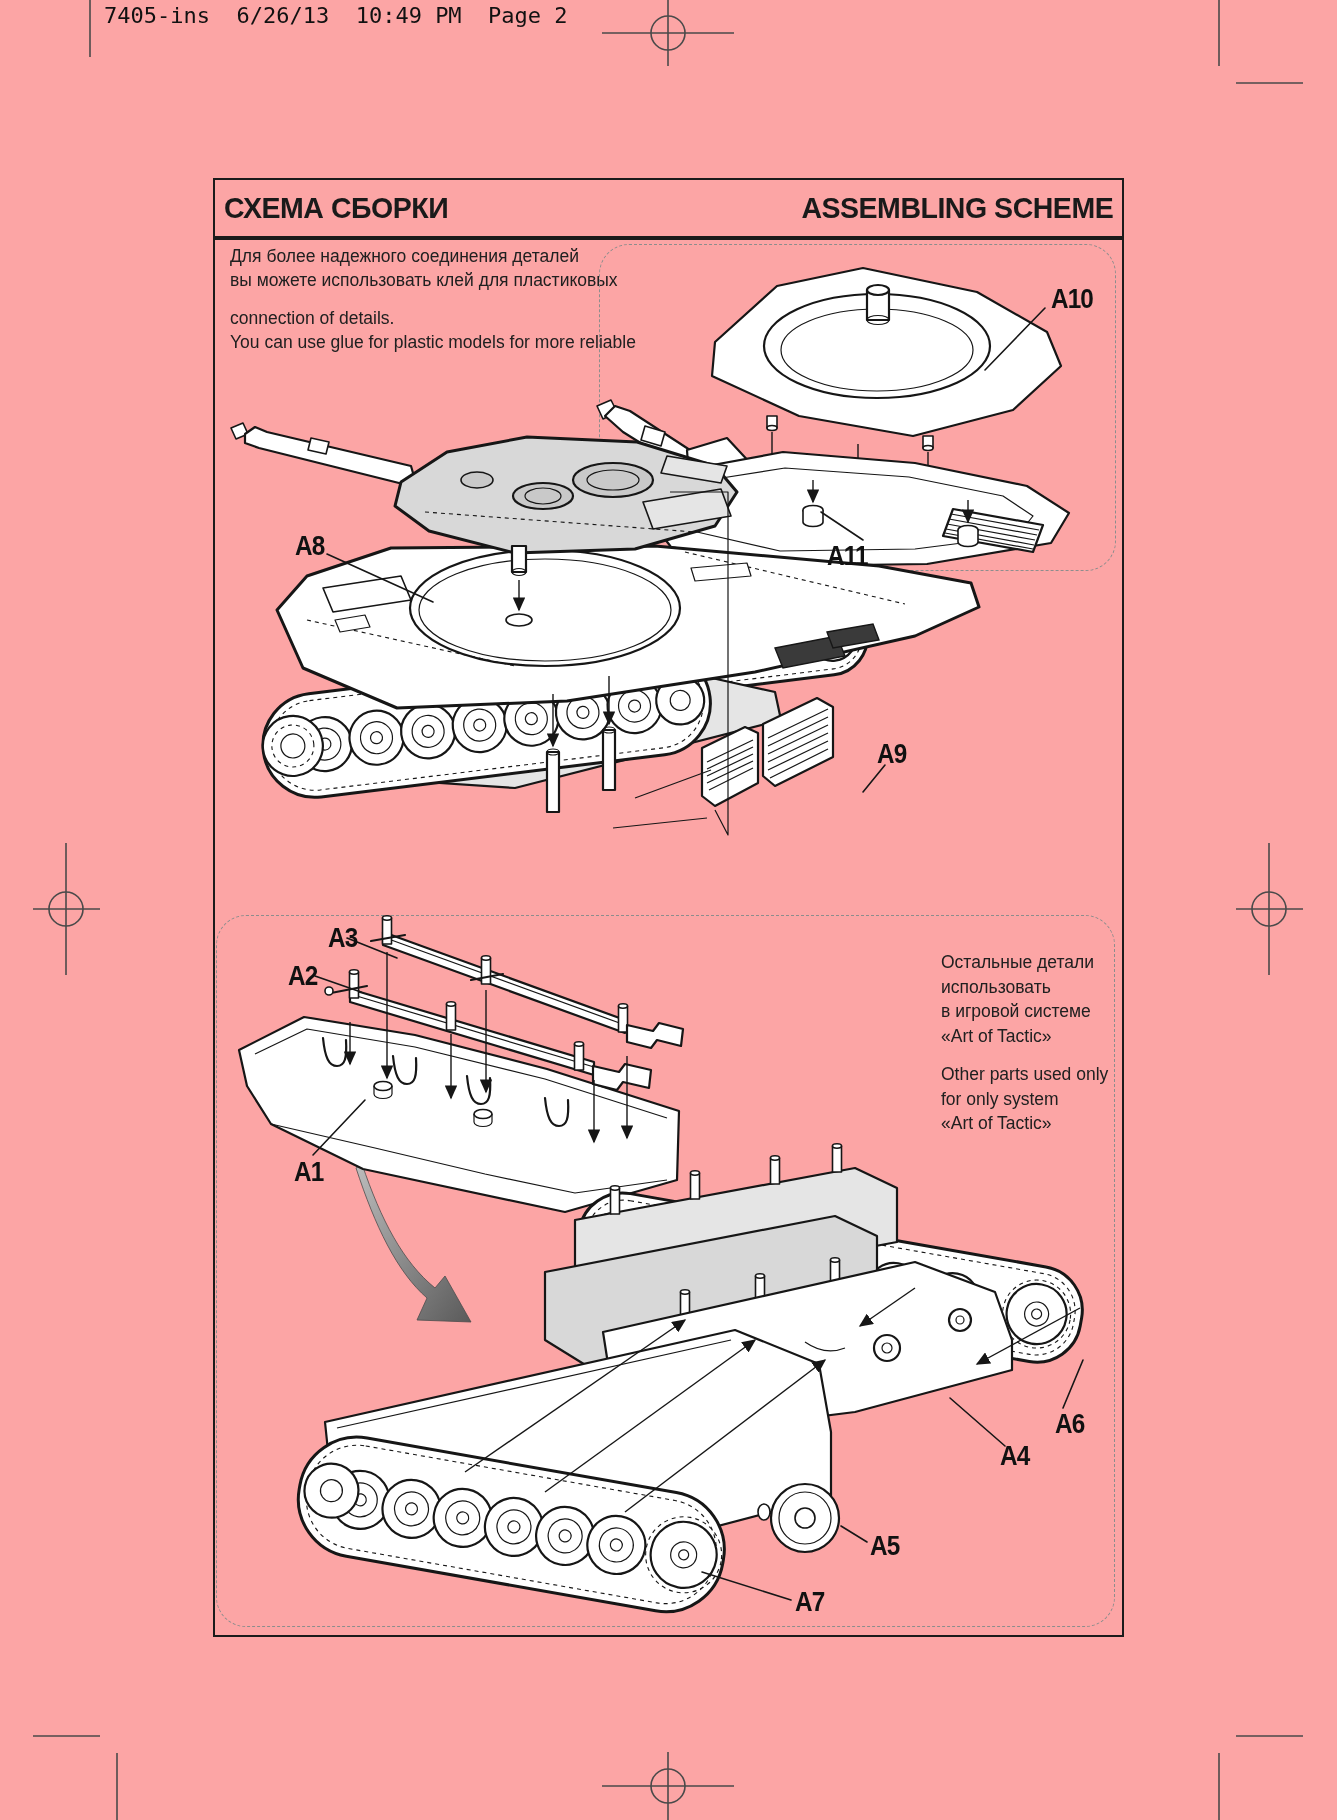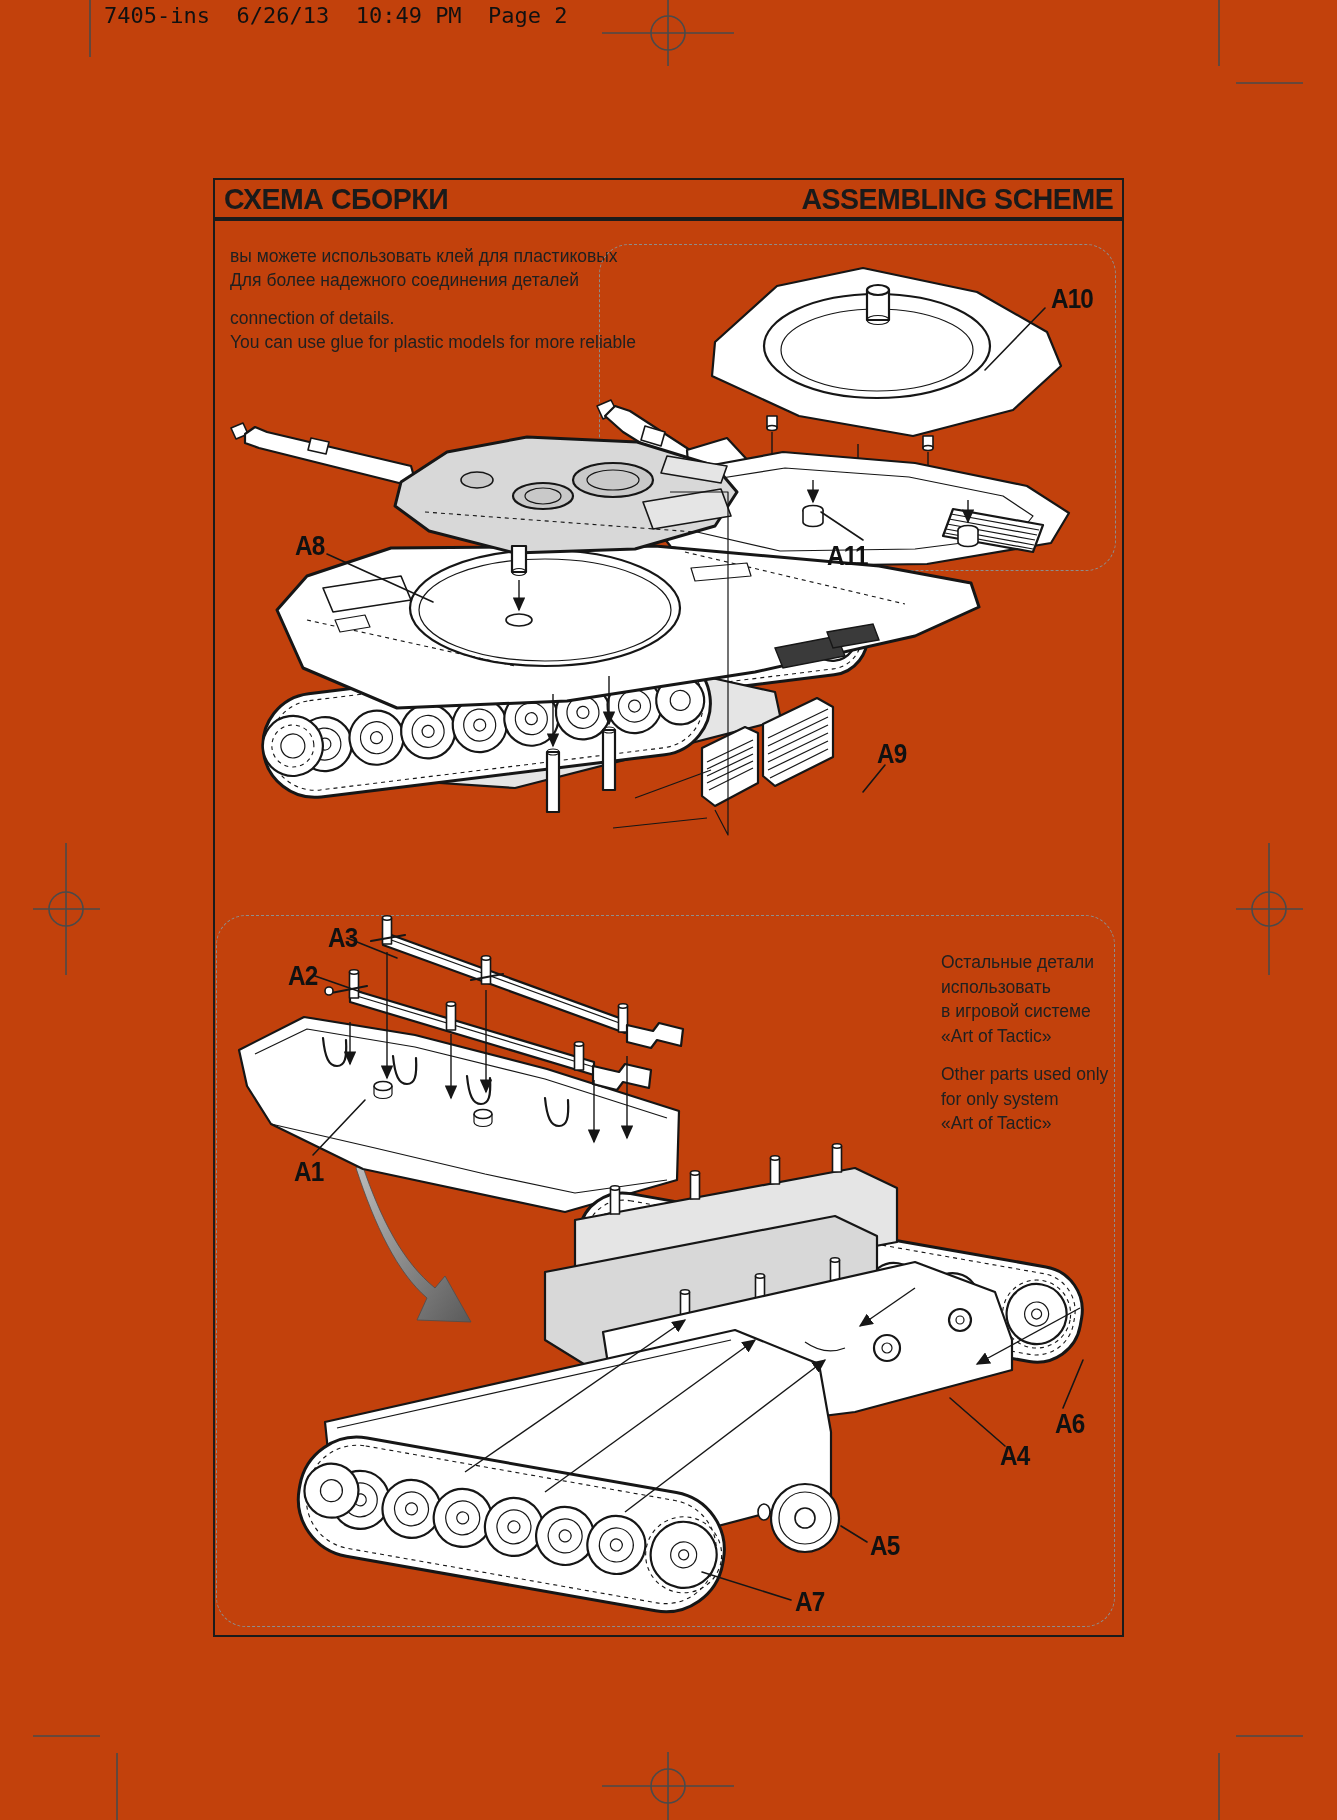--- a/index.html
+++ b/index.html
@@ -1,23 +1,23 @@
 <!DOCTYPE html>
 <html><head>
 <meta charset="utf-8">
 <style>
   html,body{margin:0;padding:0;background:#ffffff;}
-  .page{position:relative;width:1337px;height:1820px;background:#c2410c;overflow:hidden;
+  .page{position:relative;width:1337px;height:1820px;background:#fca5a5;overflow:hidden;
         font-family:"Liberation Sans",sans-serif;color:#1a1a1a;}
   .print-header{position:absolute;left:104px;top:3px;font-family:"DejaVu Sans Mono",monospace;
         font-size:22px;white-space:pre;color:#111;}
   .reg-svg{position:absolute;left:0;top:0;z-index:1;}
   .scheme-box{position:absolute;left:213px;top:178px;width:911px;height:1459px;
         border:2.5px solid #1b1b1b;box-sizing:border-box;z-index:2;}
-  .title-row{position:absolute;left:0;top:0;width:100%;height:41px;box-sizing:border-box;
+  .title-row{position:absolute;left:0;top:0;width:100%;height:60px;box-sizing:border-box;
         border-bottom:4px solid #1b1b1b;display:flex;justify-content:space-between;align-items:center;
         padding:0 9px;gap:41px;}
   .title{font-size:30px;font-weight:700;letter-spacing:-0.5px;white-space:nowrap;}
   .title-ru{transform:scaleX(0.95);transform-origin:left center;}
   .title-en{transform:scaleX(0.95);transform-origin:right center;}
   .textblock{position:absolute;font-size:17.5px;line-height:24px;color:#202020;}
   .textblock .gap{height:14px;}
   .intro{left:15px;top:64px;}
   .aot{left:714px;top:770px;line-height:24.5px;z-index:5;margin-left:12px;}
   .dashed-box{position:absolute;border:1.6px dashed #8d8d8d;border-radius:30px;box-sizing:border-box;z-index:3;}
@@ -74,22 +74,22 @@
   </svg>
 
   <div class="scheme-box">
 
     <div class="title-row">
       <div class="title title-ru">СХЕМА СБОРКИ</div>
       <div class="title title-en">ASSEMBLING SCHEME</div>
     </div>
 
     <div class="textblock intro">
+      <div>Для более надежного соединения деталей</div>
       <div>вы можете использовать клей для пластиковых</div>
-      <div>Для более надежного соединения деталей</div>
       <div class="gap"></div>
       <div>connection of details.</div>
       <div>You can use glue for plastic models for more reliable</div>
     </div>
 
     <div class="dashed-box turret-box"></div>
     <div class="dashed-box parts-box"></div>
 
     <div class="textblock aot">
       <div>Остальные детали</div>

